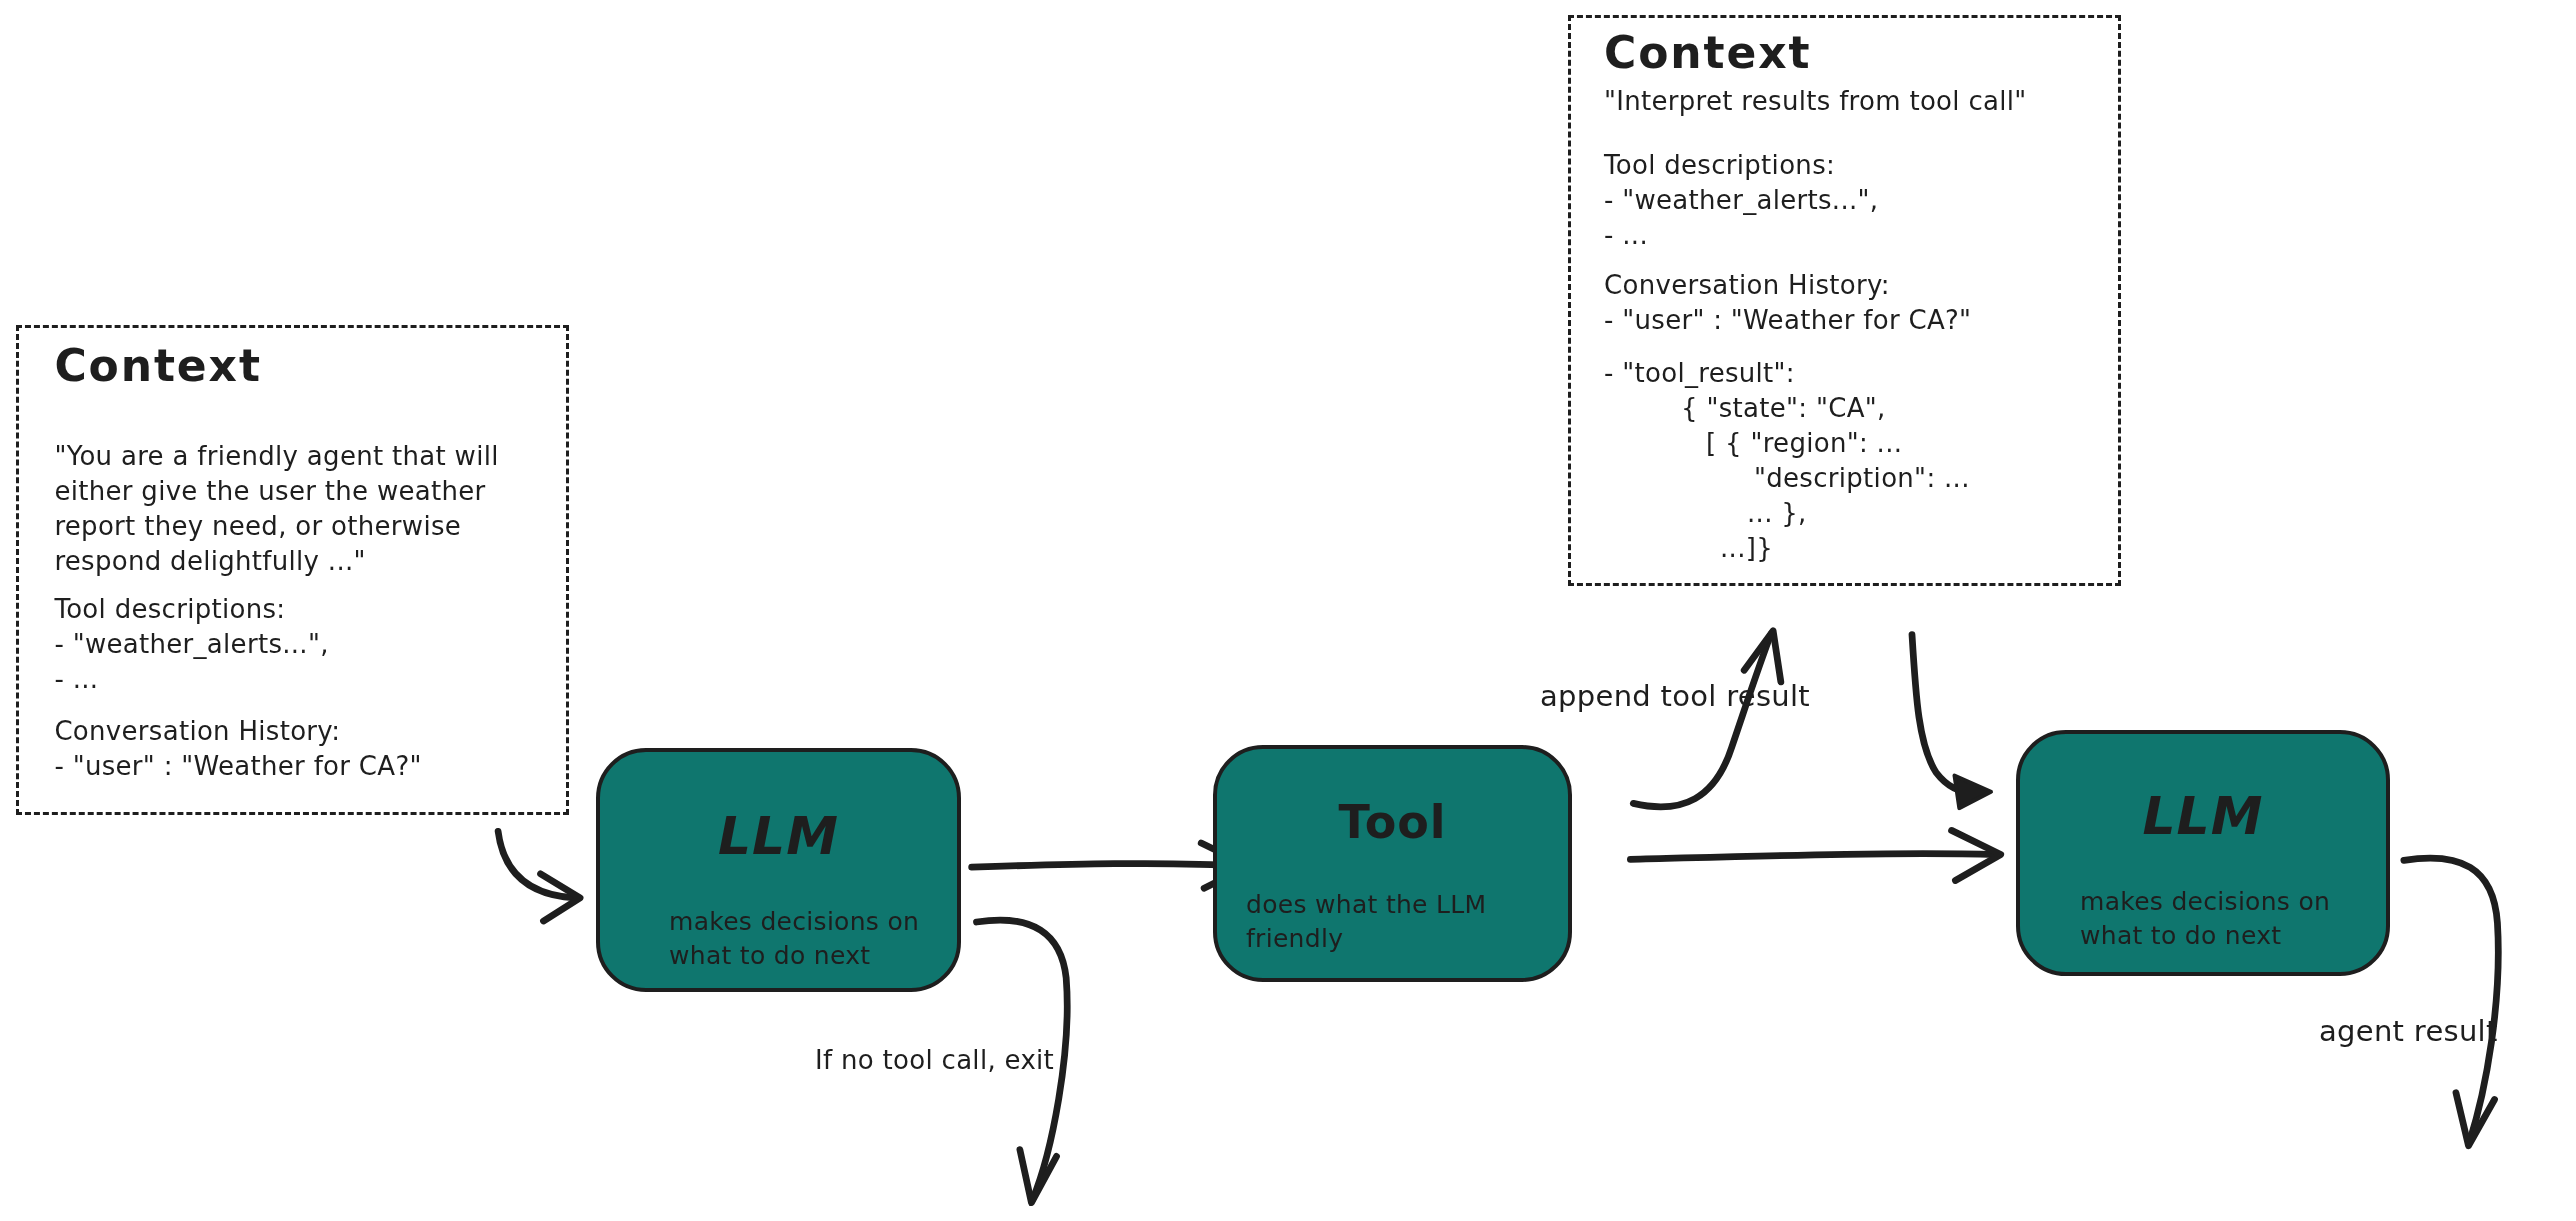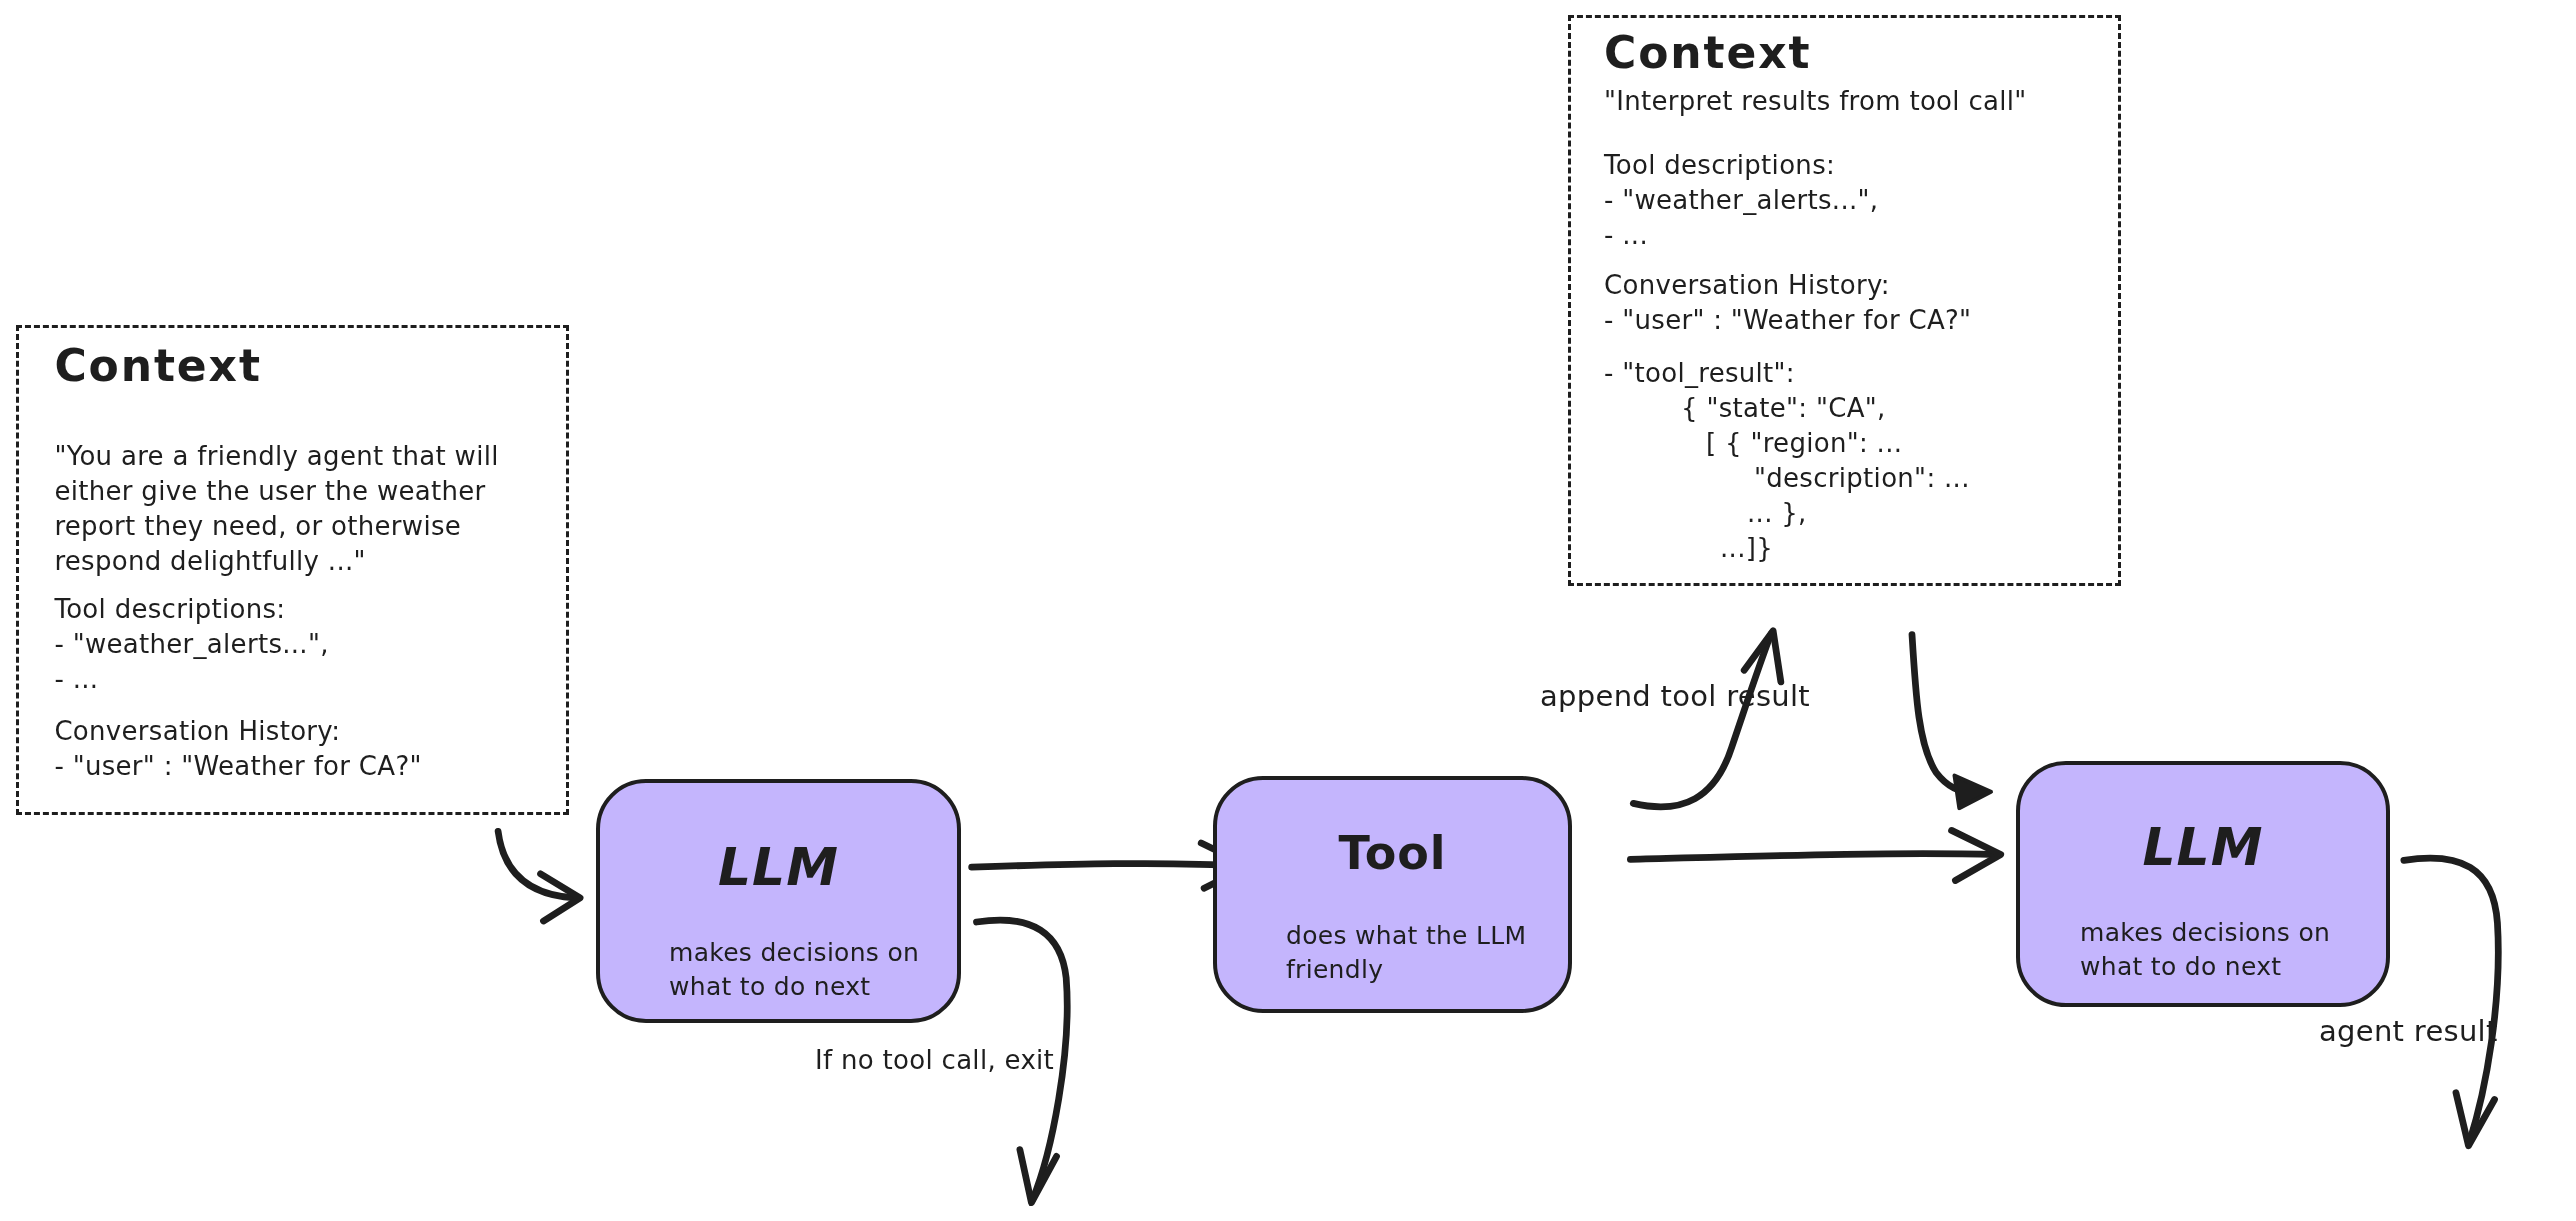--- a/index.html
+++ b/index.html
@@ -67,22 +67,21 @@
   .ind-a { padding-left: 77px; }
   .ind-b { padding-left: 102px; }
   .ind-c { padding-left: 150px; }
   .ind-d { padding-left: 143px; }
   .ind-e { padding-left: 116px; }
   .node {
     position: absolute;
     box-sizing: border-box;
     border: 4.8px solid #1e1e1e;
     border-radius: 50px;
-    background: #c4b5fd;
-    margin-top: 31px;
+    background: #0f766e;
   }
   .node-title {
     text-align: center;
     font-weight: bold;
     font-size: 46px;
     letter-spacing: 1px;
   }
   .node-title.llm {
     font-style: italic;
     font-size: 52px;
@@ -91,21 +90,21 @@
     margin-top: 39px;
     font-size: 25px;
     line-height: 34px;
     letter-spacing: 0.3px;
   }
   #llm1 { left: 596px; top: 748px; width: 365px; height: 244px; }
   #llm1 .node-title { margin-top: 54px; }
   #llm1 .node-sub { padding-left: 69px; }
   #tool { left: 1213px; top: 745px; width: 359px; height: 237px; }
   #tool .node-title { margin-top: 46px; }
-  #tool .node-sub { padding-left: 69px; }
+  #tool .node-sub { padding-left: 29px; }
   #llm2 { left: 2016px; top: 730px; width: 374px; height: 246px; }
   #llm2 .node-title { margin-top: 52px; }
   #llm2 .node-sub { padding-left: 60px; }
   .edge-label {
     position: absolute;
     font-size: 29px;
     letter-spacing: 0.3px;
     white-space: nowrap;
   }
   #lbl-append { left: 1540px; top: 679px; }

